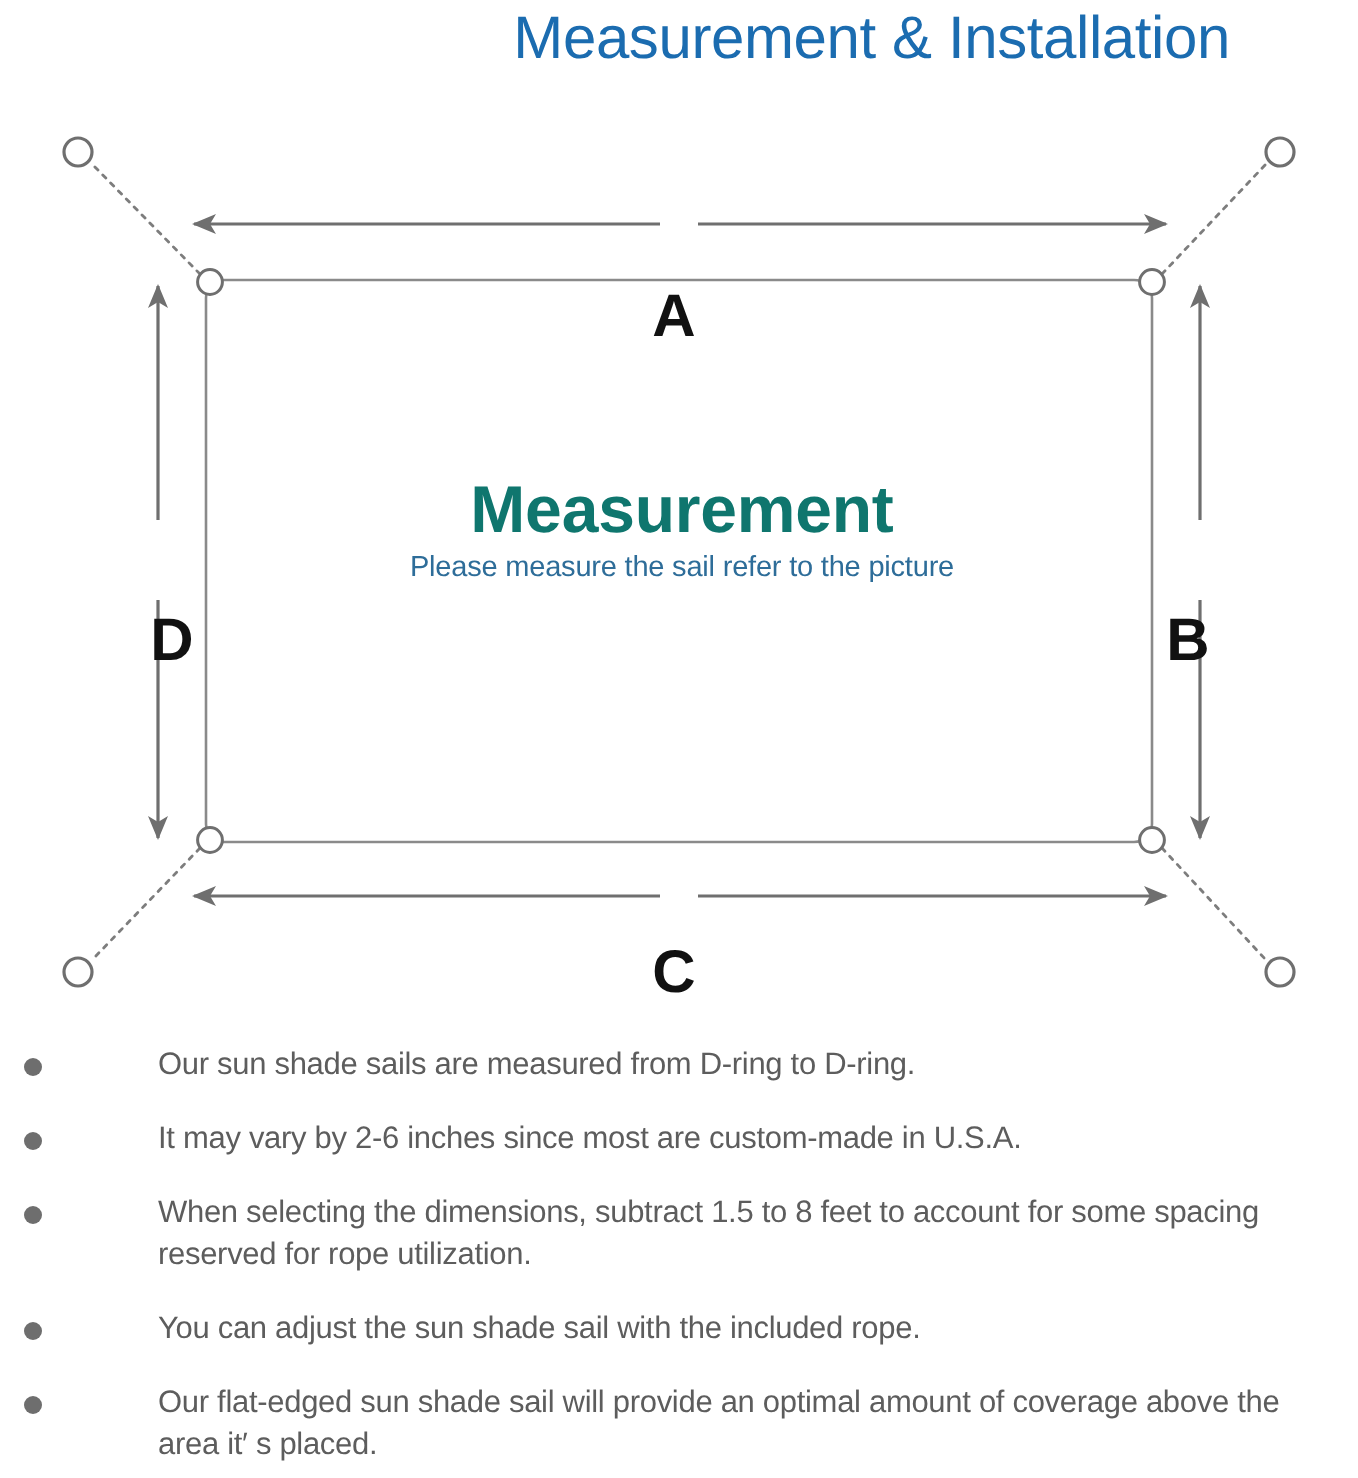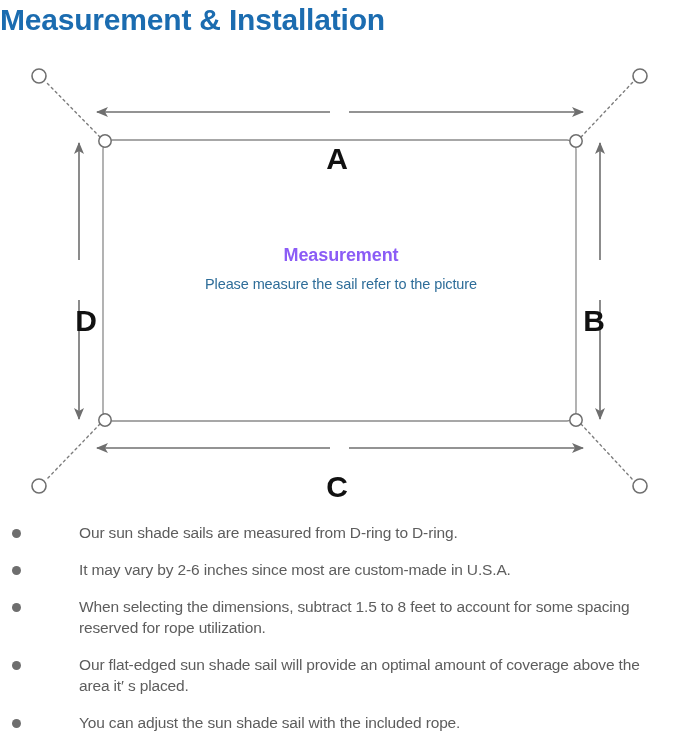--- a/index.html
+++ b/index.html
@@ -17,23 +17,23 @@
     color: #5a5a5a;
     -webkit-font-smoothing: antialiased;
   }
 
   
   .page-title {
     position: absolute;
     left: 0;
     top: 0;
     width: 615px;
-    text-align: left;
+    text-align: right;
     font-size: 30px;
-    font-weight: bold;
+    font-weight: normal;
     letter-spacing: -0.2px;
     color: #1b6cb0;
     line-height: 36px;
     padding-top: 2px;
     white-space: nowrap;
   }
 
   
   .diagram {
     position: absolute;
@@ -49,23 +49,23 @@
   
   .sail-caption {
     position: absolute;
     left: 103px;
     top: 192px;
     width: 476px;
     text-align: center;
     pointer-events: none;
   }
   .sail-caption .main {
-    font-size: 18px;
+    font-size: 33px;
     font-weight: bold;
-    color: #8b5cf6;
+    color: #0f766e;
     line-height: 30px;
     letter-spacing: -0.1px;
   }
   .sail-caption .sub {
     font-size: 14.5px;
     font-weight: normal;
     color: #2e6d99;
     line-height: 22px;
     margin-top: 3px;
     letter-spacing: -0.1px;
@@ -203,21 +203,21 @@
     <span class="note-text">It may vary by 2-6 inches since most are custom-made in U.S.A.</span>
   </div>
 
   <div class="note-item">
     <span class="note-bullet"></span>
     <span class="note-text">When selecting the dimensions, subtract 1.5 to 8 feet to account for some spacing reserved for rope utilization.</span>
   </div>
 
   <div class="note-item">
     <span class="note-bullet"></span>
+    <span class="note-text">You can adjust the sun shade sail with the included rope.</span>
+  </div>
+
+  <div class="note-item">
+    <span class="note-bullet"></span>
     <span class="note-text">Our flat-edged sun shade sail will provide an optimal amount of coverage above the area it′ s placed.</span>
   </div>
 
-  <div class="note-item">
-    <span class="note-bullet"></span>
-    <span class="note-text">You can adjust the sun shade sail with the included rope.</span>
-  </div>
-
 </div>
 
 </body></html>

